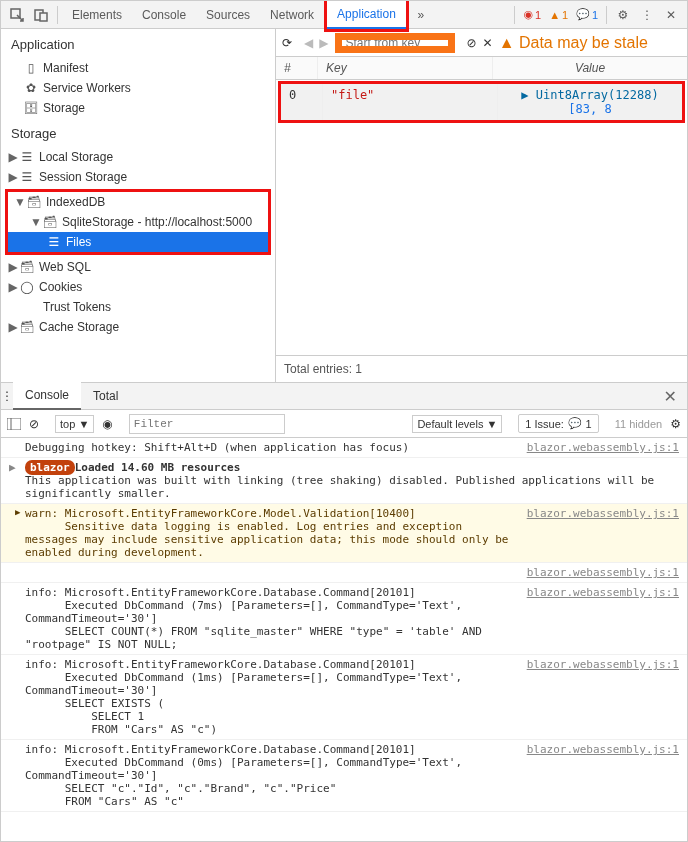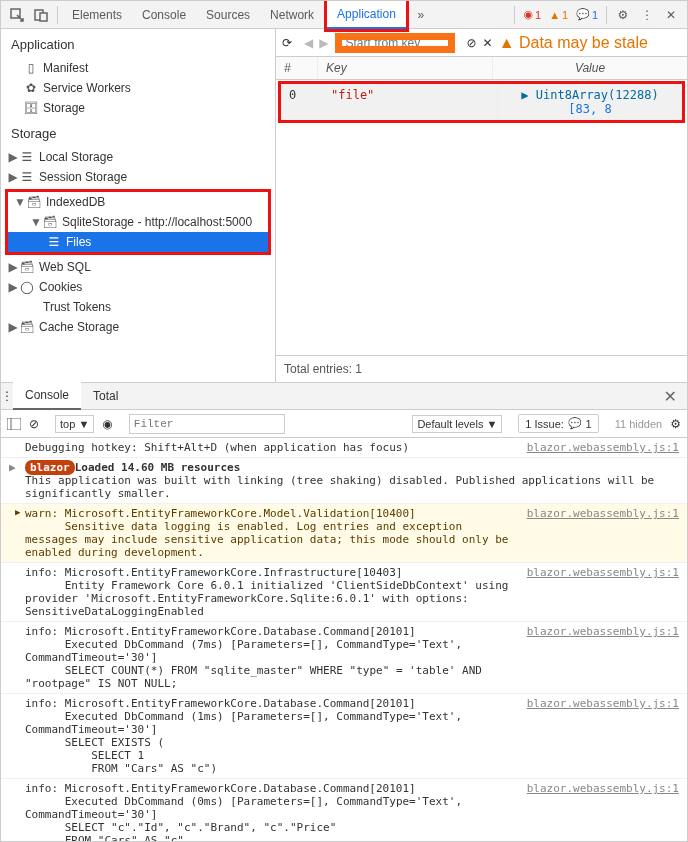--- a/index.html
+++ b/index.html
@@ -241,22 +241,20 @@
     <div class="log-row">
       <span class="log-arrow">▶</span>
       <div class="txt"><span class="blazor-badge">blazor</span><b>Loaded 14.60 MB resources</b><br>This application was built with linking (tree shaking) disabled. Published applications will be significantly smaller.</div>
     </div>
     <div class="log-row warn">
       <div class="txt">warn: Microsoft.EntityFrameworkCore.Model.Validation[10400]
       Sensitive data logging is enabled. Log entries and exception messages may include sensitive application data; this mode should only be enabled during development.</div>
       <div class="src">blazor.webassembly.js:1</div>
     </div>
     <div class="log-row info-row">
-      <div class="txt">info: Microsoft.EntityFrameworkCore.Infrastructure[10403]
-      Entity Framework Core 6.0.1 initialized 'ClientSideDbContext' using provider 'Microsoft.EntityFrameworkCore.Sqlite:6.0.1' with options: SensitiveDataLoggingEnabled</div>
       <div class="src">blazor.webassembly.js:1</div>
     </div>
     <div class="log-row info-row">
       <div class="txt">info: Microsoft.EntityFrameworkCore.Database.Command[20101]
       Executed DbCommand (7ms) [Parameters=[], CommandType='Text', CommandTimeout='30']
       SELECT COUNT(*) FROM "sqlite_master" WHERE "type" = 'table' AND "rootpage" IS NOT NULL;</div>
       <div class="src">blazor.webassembly.js:1</div>
     </div>
     <div class="log-row info-row">
       <div class="txt">info: Microsoft.EntityFrameworkCore.Database.Command[20101]

